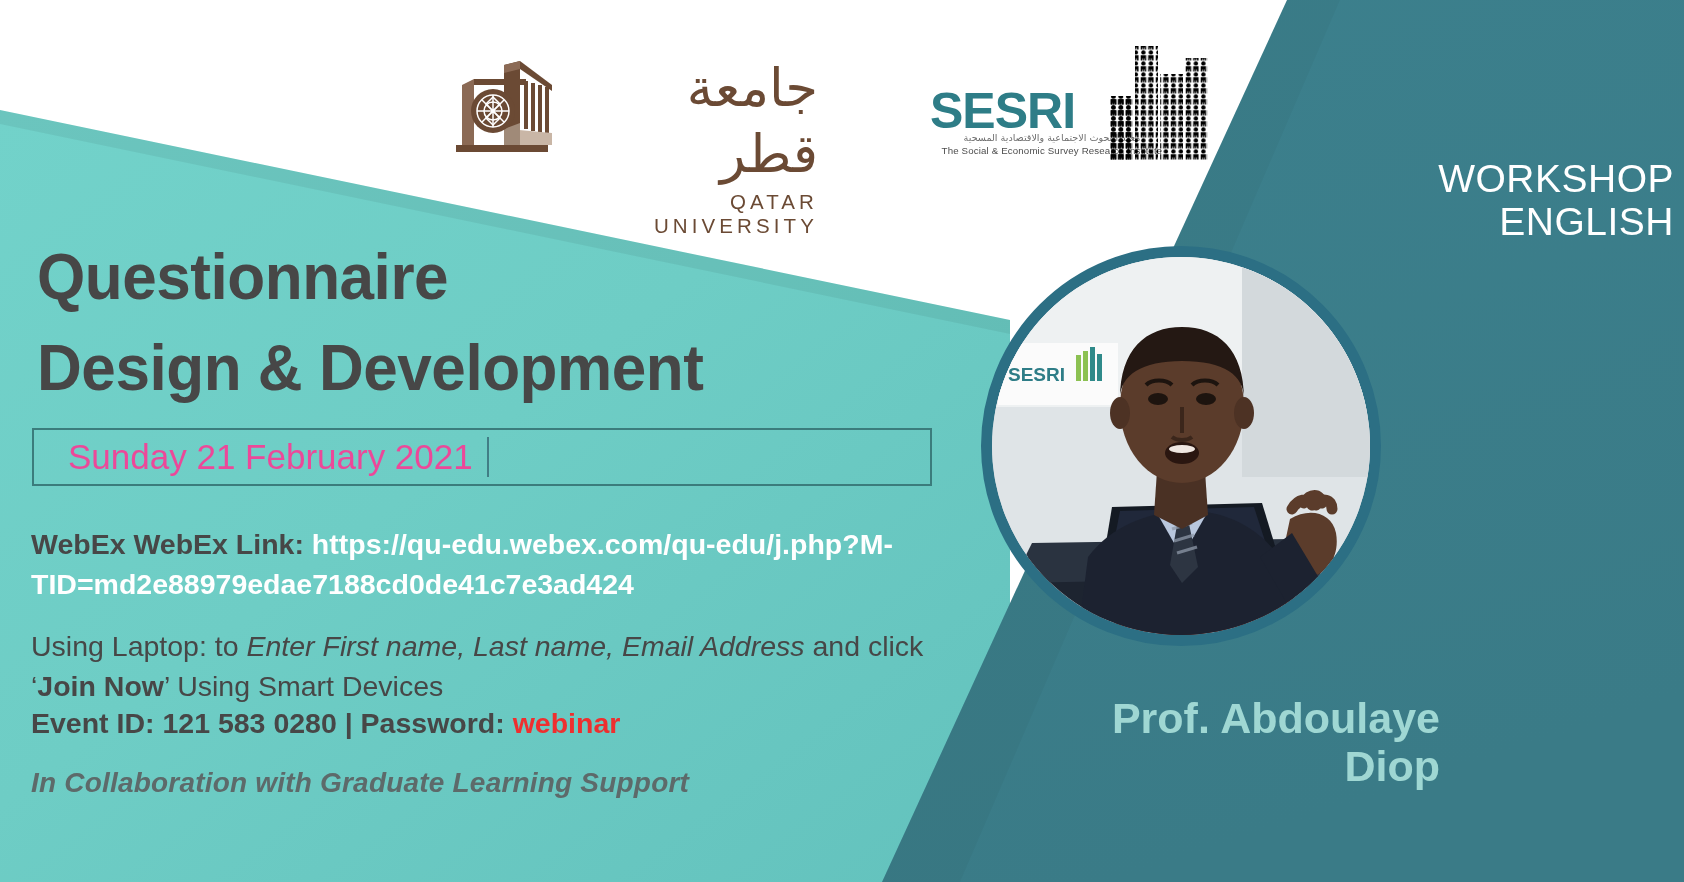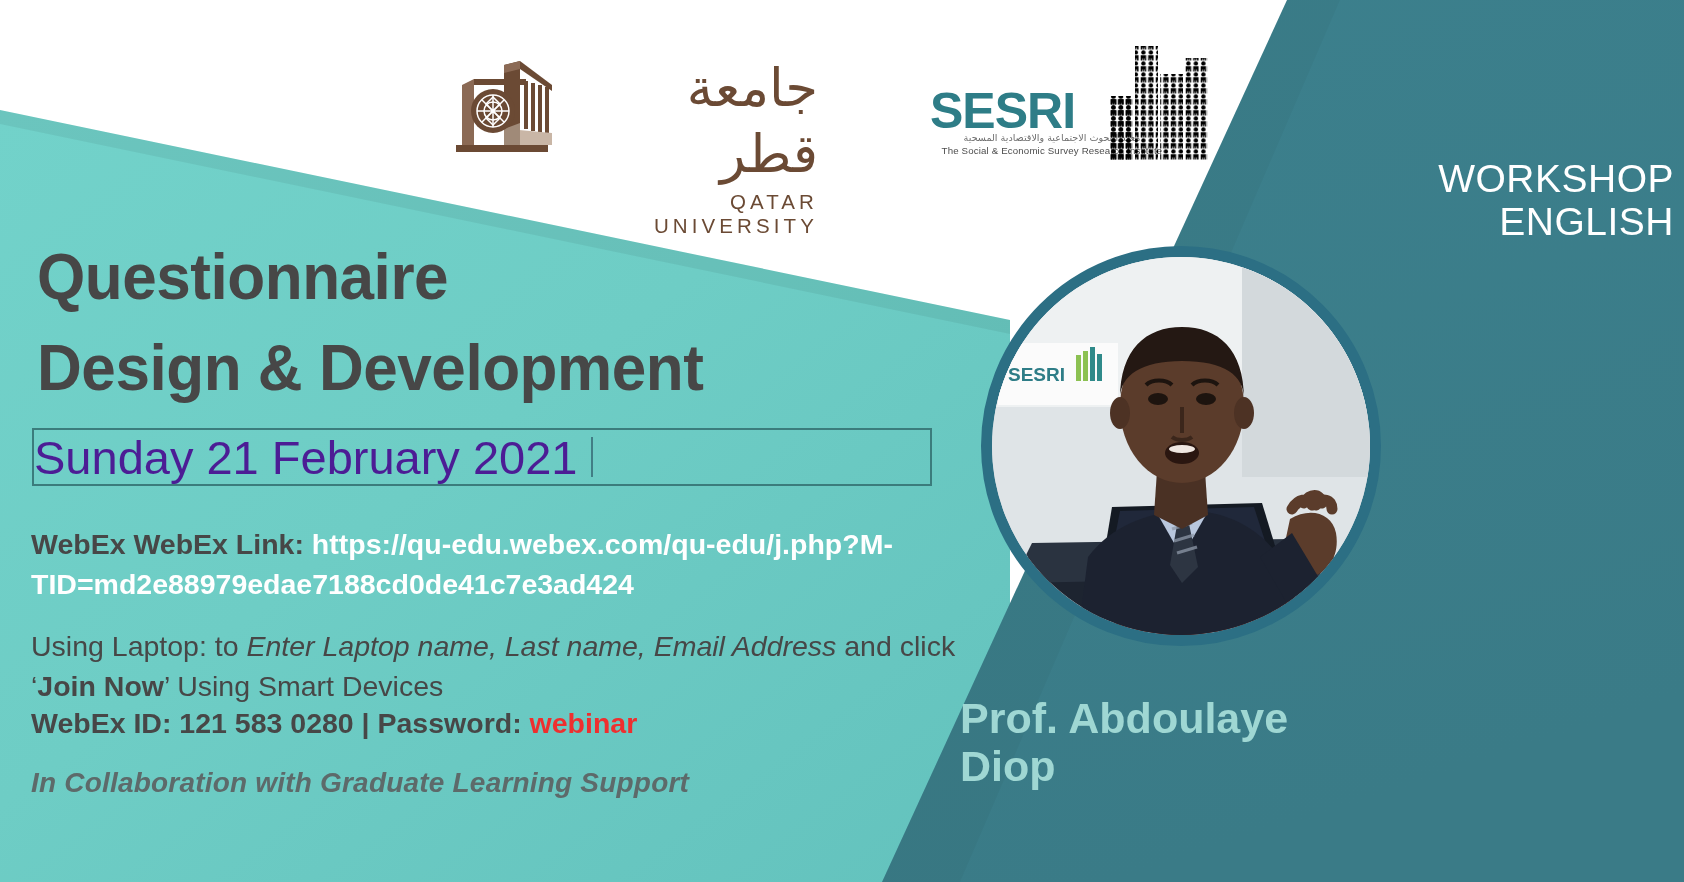--- a/index.html
+++ b/index.html
@@ -69,21 +69,21 @@
   }
 
   
   .datebox {
     position:absolute; left:32px; top:428px;
     width:900px; height:58px;
     border:2.5px solid #3b7c7c;
     display:flex; align-items:center;
   }
   .datebox .d1 {
-    font-size:47px; color:#4c1d95; padding-left:0; padding-right:14px;
+    font-size:35px; color:#ec4899; padding-left:34px; padding-right:14px;
     letter-spacing:0px; white-space:nowrap;
   }
   .datebox .sep { width:2px; height:40px; background:#39707a; opacity:.85; }
   .datebox .d2 {
     font-size:35px; color:#39707a; padding-left:16px; white-space:nowrap;
   }
 
   
   .webex {
     position:absolute; left:31px; top:524px; width:930px;
@@ -117,21 +117,21 @@
     width:400px; height:400px;
     border-radius:50%;
     border:11px solid #2c6f84;
     overflow:hidden;
     background:#cfd7dc;
   }
   .avatar .photo { position:absolute; inset:0; }
 
   .speaker-name {
     position:absolute; left:960px; top:694px; width:480px;
-    text-align:left; color:#9fd7d3;
+    text-align:right; color:#9fd7d3;
     font-size:43px; font-weight:bold; line-height:1.12;
   }
 </style>
 </head>
 <body>
 
 <div id="poster">
 
   <div class="bg-layer">
     <svg width="1684" height="882" viewBox="0 0 1684 882">
@@ -257,25 +257,25 @@
   <div class="datebox">
     <span class="d1">Sunday 21 February 2021</span>
     <span class="sep"></span>
   </div>
 
   <div class="webex">
     <span>WebEx WebEx Link: </span><span class="url">https://qu-edu.webex.com/qu-edu/j.php?M-</span><br><span class="url">TID=md2e88979edae7188cd0de41c7e3ad424</span>
   </div>
 
   <div class="laptop">
-    <span>Using Laptop: to </span><i>Enter Laptop name, Last name, Email Address</i><span> and click ‘</span><b>Join Now</b><span>’ Using Smart Devices</span>
+    <span>Using Laptop: to </span><i>Enter First name, Last name, Email Address</i><span> and click ‘</span><b>Join Now</b><span>’ Using Smart Devices</span>
   </div>
 
   <div class="eventid">
-    <span>WebEx ID: </span><span>121 583 0280</span><span> | </span><span>Password: </span><span class="pw">webinar</span>
+    <span>Event ID: </span><span>121 583 0280</span><span> | </span><span>Password: </span><span class="pw">webinar</span>
   </div>
 
   <div class="collab">In Collaboration with  Graduate Learning Support</div>
 
   <div class="avatar">
     <div class="photo">
       <svg width="378" height="378" viewBox="0 0 378 378" preserveAspectRatio="xMidYMid slice">
 
         <rect x="0" y="0" width="378" height="378" fill="#dfe4e7"></rect>
         <rect x="0" y="0" width="378" height="150" fill="#eef1f2"></rect>

